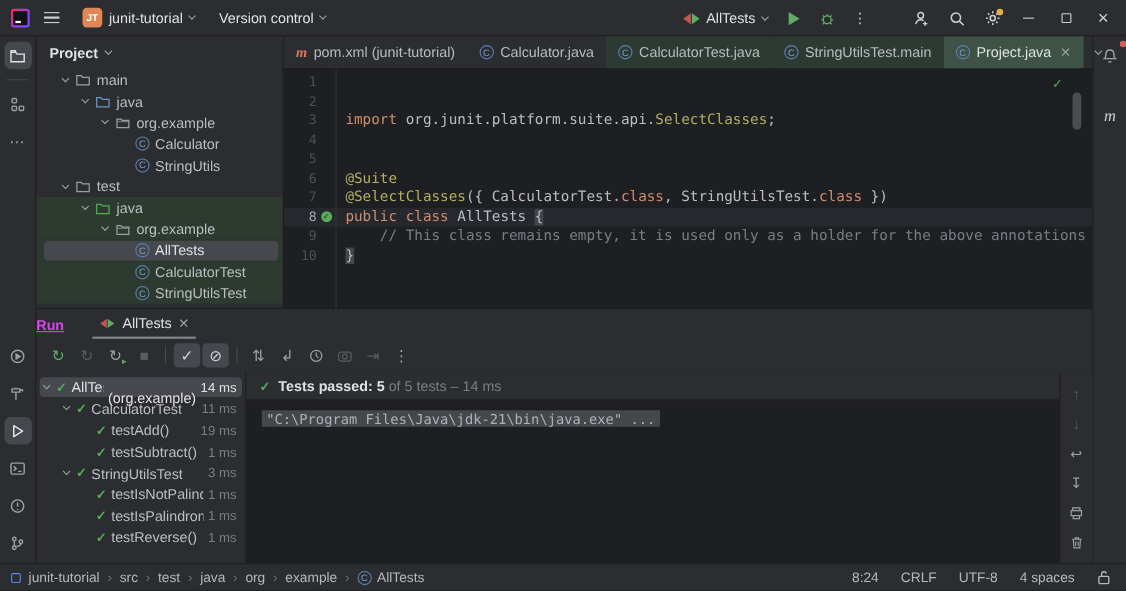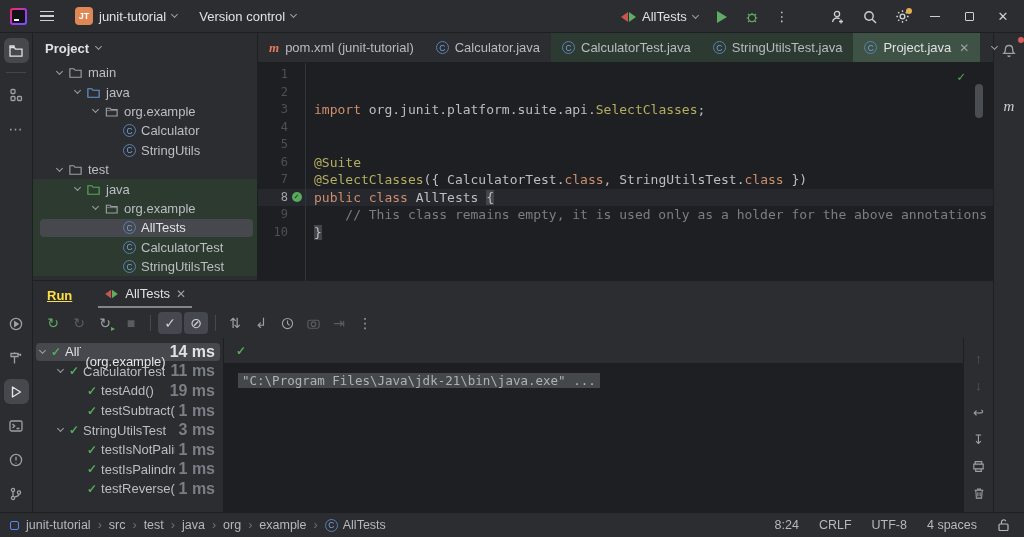--- a/index.html
+++ b/index.html
@@ -101,41 +101,41 @@
   .gutline { position:absolute; left:47px; top:0; bottom:0; width:1px; background:#313438; z-index:3; }
   .tk-kw { color:#cf8e6d; } .tk-pl { color:#bcbec4; } .tk-an { color:#b3ae60; }
   .tk-cl { color:#b3ae60; } .tk-cm { color:#7a7e85; }
   .tk-bh { color:#bcbec4; background:#43454a; }
   .ed-check { position:absolute; right:28px; top:6px; color:#57ab5a; font-size:13px; font-weight:bold; z-index:4; }
   .ed-scroll { position:absolute; right:10px; top:21px; width:8px; height:34px; background:#4a4d52;
     border-radius:4px; z-index:4; }
   
   .run-panel { position:absolute; left:33px; top:281px; width:960px; height:231px; background:#2b2d30; }
   .rp-header { height:27px; display:flex; align-items:flex-end; }
-  .rp-title { color:#fde047; font-weight:bold; margin-left:14px; padding-bottom:5px;text-decoration:underline; }
+  .rp-title { color:#d946ef; font-weight:bold; padding-bottom:5px;text-decoration:underline; }
   .rp-tab { display:flex; align-items:center; gap:6px; margin-left:26px; padding:0 6px 5px 6px;
     border-bottom:2.5px solid #81858c; color:#dfe1e5; cursor:pointer; }
   .rp-tab .closex { color:#9da0a6; font-size:12px; }
   .rp-toolbar { height:30px; display:flex; align-items:center; padding-left:8px; gap:2px; }
   .tool-btn { width:24px; height:22px; border-radius:4px; display:flex; align-items:center;
     justify-content:center; color:#9da0a6; font-size:14px; cursor:pointer; position:relative; }
   .tool-btn.toggled { background:#45484e; color:#ced0d6; }
   .tool-btn.disabled { color:#595c61; cursor:default; }
   .tool-btn.green { color:#5fad65; }
   .tool-btn .subg { position:absolute; right:2px; bottom:1px; font-size:8px; color:#5fad65; }
   .tool-divider { width:1px; height:16px; background:#45484e; margin:0 5px; }
   .rp-content { position:absolute; left:0; top:57px; right:0; bottom:0; display:flex; }
   .rtree { width:190px; flex:0 0 auto; padding-top:4px; overflow:hidden; }
   .rtrow { position:relative; height:19.6px; display:flex; align-items:center; white-space:nowrap; cursor:pointer; }
   .rtrow .selband { position:absolute; left:3px; right:3px; top:0.5px; bottom:0.5px; background:#46484d; border-radius:4px; }
   .rt-inner { position:relative; z-index:2; display:flex; align-items:center; gap:4px; width:100%; padding-right:8px; }
   .rt-label { color:#bcbec4; overflow:hidden; text-overflow:clip; }
   .rtrow.sel .rt-label { color:#dfe1e5; }
   .rt-suffix { color:#e5e5e5;margin-top:19px; }
-  .rt-time { margin-left:auto; color:#7a7e85; font-size:16px; flex:0 0 auto;font-weight:bold; }
+  .rt-time { margin-left:auto; color:#7a7e85; font-size:12px; flex:0 0 auto; }
   .rtrow.sel .rt-time { color:#dfe1e5; }
   .tickgreen { color:#57ab5a; font-weight:bold; font-size:12px; }
   .rt-chevslot { width:9px; flex:0 0 auto; display:flex; justify-content:center; }
   .vdiv { width:1px; background:#1e1f22; flex:0 0 auto; }
   .console { flex:1; display:flex; flex-direction:column; background:#1e1f22; min-width:0; }
   .con-summary { height:26px; background:#2b2d30; border-bottom:1px solid #1e1f22;
     display:flex; align-items:center; gap:7px; padding-left:12px; flex:0 0 auto; }
   .sum-strong { color:#dfe1e5; font-weight:bold; }
   .sum-rest { color:#7a7e85; }
   .con-body { padding:8px 0 0 14px; font-family:"DejaVu Sans Mono", monospace; font-size:12.5px;
@@ -443,21 +443,21 @@
         <span class="etab">
           <span class="cls-icon">C</span>
           <span>Calculator.java</span>
         </span>
         <span class="etab test">
           <span class="cls-icon">C</span>
           <span>CalculatorTest.java</span>
         </span>
         <span class="etab test">
           <span class="cls-icon">C</span>
-          <span>StringUtilsTest.java</span>
+          <span>StringUtilsTest.main</span>
         </span>
         <span class="etab test active">
           <span class="cls-icon">C</span>
           <span>Project.java</span>
           <span class="closex">✕</span>
         </span>
       </div>
     <div class="tabbar-end">
       <span class="icon-btn">
           <span class="chev"></span>
@@ -619,20 +619,25 @@
               <span class="tickgreen">✓</span>
               <span class="rt-label">testReverse()</span>
               <span class="rt-time">1 ms</span>
             </span>
           </div>
         </div>
       <div class="vdiv"></div>
       <div class="console">
         <div class="con-summary">
           <span class="tickgreen">✓</span>
+          <span>
+            <span class="sum-strong">Tests passed:</span>
+            <span class="sum-strong">5</span>
+            <span class="sum-rest">of 5 tests – 14 ms</span>
+          </span>
         </div>
         <div class="con-body" id="con-body">
             <div class="con-line"><span class="con-hl">"C:\Program Files\Java\jdk-21\bin\java.exe" ...</span></div>
             <div class="con-line"></div>
           </div>
       </div>
       <div class="con-toolbar" id="con-toolbar">
           <span class="con-tbtn disabled">
             <span>↑</span>
           </span>

